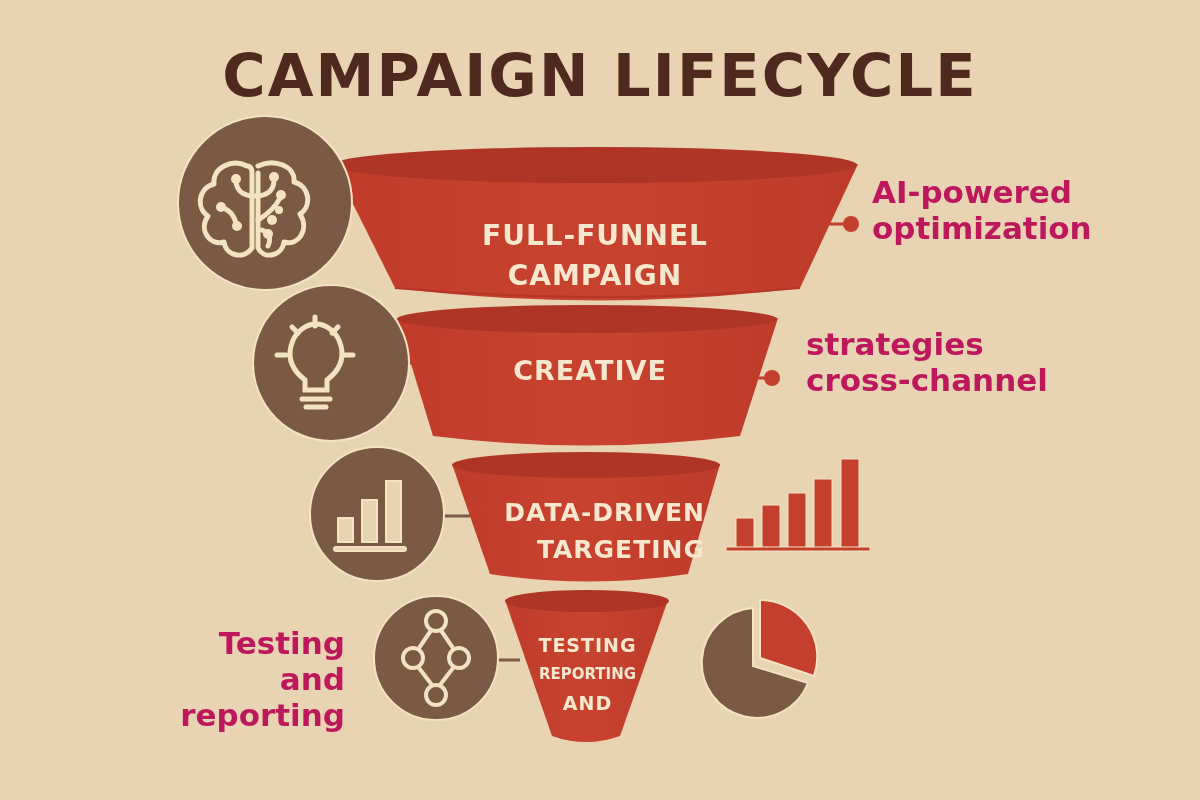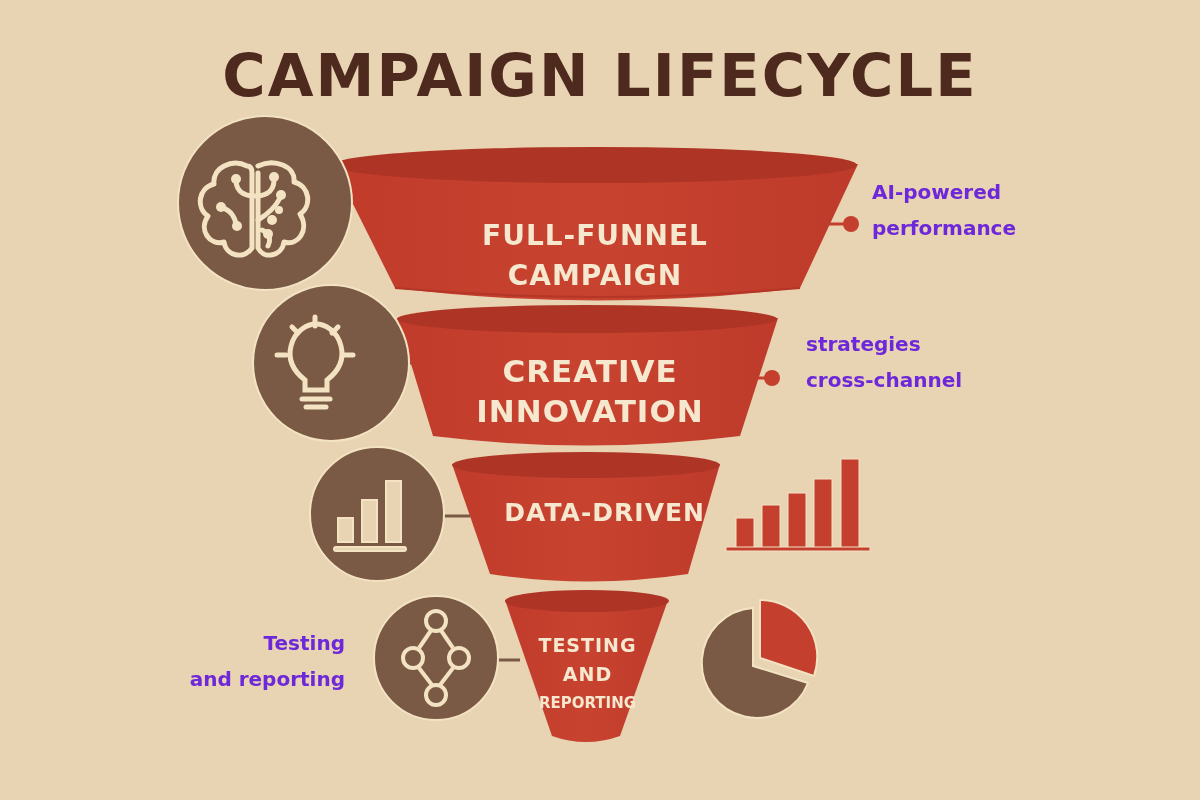--- a/index.html
+++ b/index.html
@@ -11,21 +11,21 @@
   }
   #canvas { position:absolute; left:0; top:8px; width:1200px; height:800px; }
   .title {
     position:absolute; left:0; top:34px; width:1200px; text-align:center;
     font-family:"DejaVu Sans", sans-serif; font-weight:bold;
     font-size:58px; letter-spacing:2px; color:#4E2A1E;
     transform:scaleX(1.02);
   }
   .side-label {
     position:absolute; font-family:"DejaVu Sans", sans-serif; font-weight:bold;
-    color:#6d28d9; font-size:20px; line-height:36px;
+    color:#be185d; font-size:31px; line-height:36px;
   }
   .side-label span { display:block; }
   .funnel-label {
     position:absolute; text-align:center; color:#F6E8CF;
     font-family:"DejaVu Sans", sans-serif; font-weight:bold;
     letter-spacing:1px;
   }
   .funnel-label span { display:block; }
 </style>
 </head>
@@ -150,36 +150,36 @@
     <g>
       <path d="M753,600 A55,55 0 1,0 808,675 L753,658 Z" fill="#7A5A44" stroke="#F3E3C3" stroke-width="2"></path>
       <path d="M760,592 L760,650 L814,668 A57,57 0 0,0 760,592 Z" fill="#C43F2E" stroke="#F3E3C3" stroke-width="2"></path>
     </g>
   </svg>
 
   <div class="funnel-label" style="left:420px;top:200px;width:350px;font-size:28px;line-height:40px;margin-top:8px;">
     <span>FULL-FUNNEL</span>
     <span>CAMPAIGN</span>
   </div>
-  <div class="funnel-label" style="left:440px;top:343px;width:300px;font-size:31px;line-height:40px;">
+  <div class="funnel-label" style="left:440px;top:343px;width:300px;font-size:27px;line-height:40px;">
     <span>CREATIVE</span>
-    <span>INNOVATION</span>
   </div>
   <div class="funnel-label" style="left:470px;top:486px;width:235px;font-size:25px;line-height:37px;text-align:right;">
     <span>DATA-DRIVEN</span>
+    <span>TARGETING</span>
   </div>
   <div class="funnel-label" style="left:520px;top:623px;width:135px;font-size:19px;line-height:29px;">
     <span>TESTING</span>
+    <span style="font-size:15px;letter-spacing:0;">REPORTING</span>
     <span>AND</span>
-    <span style="font-size:15px;letter-spacing:0;">REPORTING</span>
   </div>
 
   <div class="side-label" style="left:872px;top:166px;">
     <span>AI-powered</span>
-    <span>performance</span>
+    <span>optimization</span>
   </div>
   <div class="side-label" style="left:806px;top:318px;">
     <span>strategies</span>
     <span>cross-channel</span>
   </div>
   <div class="side-label" style="left:120px;top:617px;width:225px;text-align:right;">
     <span>Testing</span>
     <span>and reporting</span>
   </div>
   <div class="side-label" style="left:840px;top:608px;">

